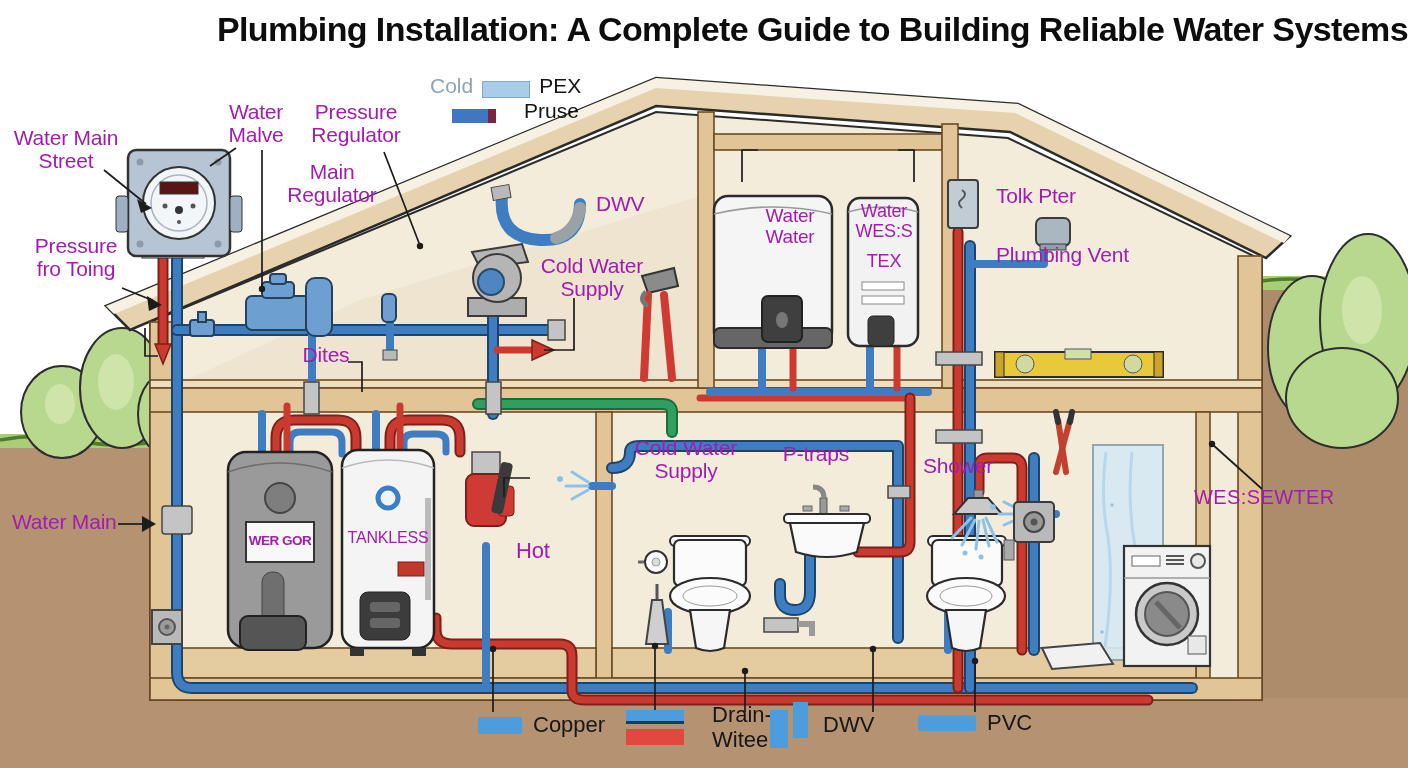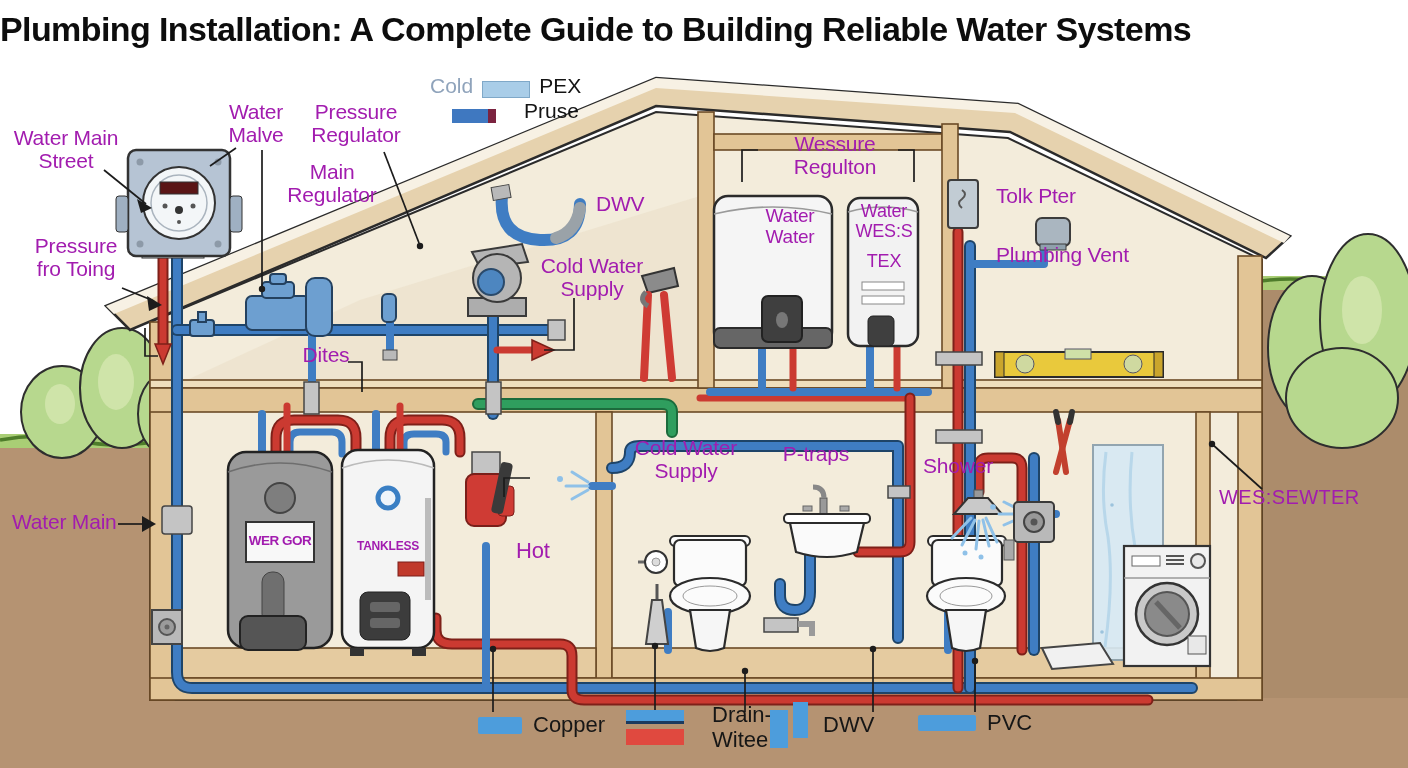--- a/index.html
+++ b/index.html
@@ -9,23 +9,23 @@
   .pipe{fill:none;stroke-linecap:round;stroke-linejoin:round;}
   .pc{stroke:var(--pipe_cold);}  .pcu{stroke:#1e4468;}
   .ph{stroke:var(--pipe_hot);}   .phu{stroke:#7e2019;}
   .pg{stroke:var(--pipe_green);} .pgu{stroke:#1c6b3c;}
   .w8{stroke-width:8;} .w7{stroke-width:7;} .w12{stroke-width:12;} .w11{stroke-width:11;}
   .leader{stroke:#1c1c1c;stroke-width:1.7;fill:none;}
   .ldot{fill:#1c1c1c;}
   .lbl{position:absolute;font-size:21px;font-weight:500;line-height:1.1;color:#a21caf;
        white-space:pre-line;text-align:center;letter-spacing:-0.2px;}
   .lbl.left{text-align:left;}
-  .title{position:absolute;left:0;top:10px;width:1408px;text-align:left;
+  .title{position:absolute;left:0;top:10px;width:1408px;text-align:right;
          font-size:34px;font-weight:700;color:#0d0d0d;letter-spacing:-0.6px;}
-  .s19{font-size:19px;} .s18{font-size:18px;} .s16{font-size:12px;font-weight:700;margin-top:11px;}
+  .s19{font-size:19px;} .s18{font-size:18px;} .s16{font-size:16px;font-weight:400;}
   .s14{font-size:13.5px;font-weight:700;letter-spacing:-0.5px;} .s20{font-size:20px;letter-spacing:.4px;}
   .s22{font-size:22px;margin-top:32px;}
   
   .lt-row{position:absolute;display:flex;align-items:flex-end;gap:9px;font-size:21px;font-weight:500;color:#141414;}
   .sw-pex{width:46px;height:15px;background:var(--pex_swatch);border:1px solid #7fa8c8;}
   .sw-pruse{width:44px;height:14px;background:var(--pruse_swatch);display:inline-block;position:relative;}
   .sw-pruse:after{content:"";position:absolute;right:0;top:0;width:8px;height:14px;background:var(--pruse_end);}
   .coldtxt{color:var(--cold_text);}
   
   .lb{position:absolute;display:flex;align-items:center;gap:11px;font-size:22px;font-weight:500;color:#161616;}
@@ -439,38 +439,36 @@
 <div class="lbl" style="left:300px;top:100px;width:112px;">Pressure
 Regulator</div>
 <div class="lbl" style="left:282px;top:160px;width:100px;">Main
 Regulator</div>
 <div class="lbl" style="left:8px;top:234px;width:136px;">Pressure
 fro Toing</div>
 <div class="lbl" style="left:294px;top:343px;width:64px;">Dites</div>
 <div class="lbl" style="left:528px;top:254px;width:128px;">Cold Water
 Supply</div>
 <div class="lbl left" style="left:596px;top:192px;width:72px;">DWV</div>
-<div class="lbl" style="left:762px;top:132px;width:146px;">Wessure
-Regulton</div>
 <div class="lbl s19" style="left:744px;top:206px;width:92px;">Water
 Water</div>
 <div class="lbl s18" style="left:847px;top:202px;width:74px;">Water
 WES:S</div>
 <div class="lbl s18" style="left:847px;top:252px;width:74px;">TEX</div>
 <div class="lbl left" style="left:996px;top:184px;width:130px;">Tolk Pter</div>
 <div class="lbl left" style="left:996px;top:243px;width:176px;">Plumbing Vent</div>
 <div class="lbl left" style="left:12px;top:510px;width:110px;">Water Main</div>
 <div class="lbl s14" style="left:248px;top:534px;width:64px;">WER GOR</div>
 <div class="lbl s16" style="left:346px;top:529px;width:84px;">TANKLESS</div>
 <div class="lbl left s22" style="left:516px;top:507px;width:56px;">Hot</div>
 <div class="lbl" style="left:620px;top:436px;width:132px;">Cold Water
 Supply</div>
 <div class="lbl" style="left:770px;top:442px;width:92px;">P-traps</div>
 <div class="lbl" style="left:912px;top:454px;width:92px;">Shower</div>
-<div class="lbl left s20" style="left:1219px;top:486px;width:146px;">WES:SEWTER</div>
+<div class="lbl left s20" style="left:1194px;top:486px;width:146px;">WES:SEWTER</div>
 
 <div class="lt-row" style="left:430px;top:74px;">
   <span class="coldtxt">Cold</span>
   <span class="sw-pex"></span>
   <span>PEX</span>
 </div>
 <div class="lt-row" style="left:452px;top:99px;gap:28px;">
   <span class="sw-pruse"></span>
   <span>Pruse</span>
 </div>

